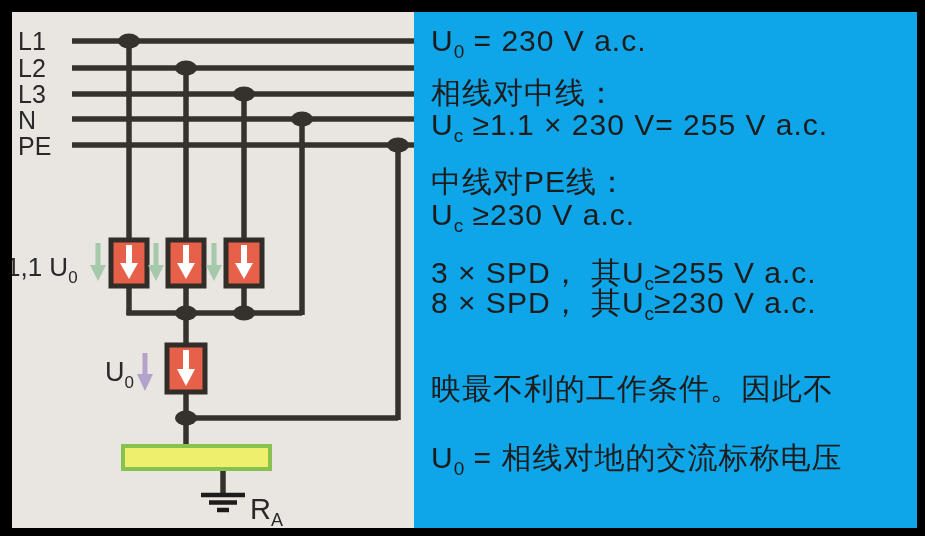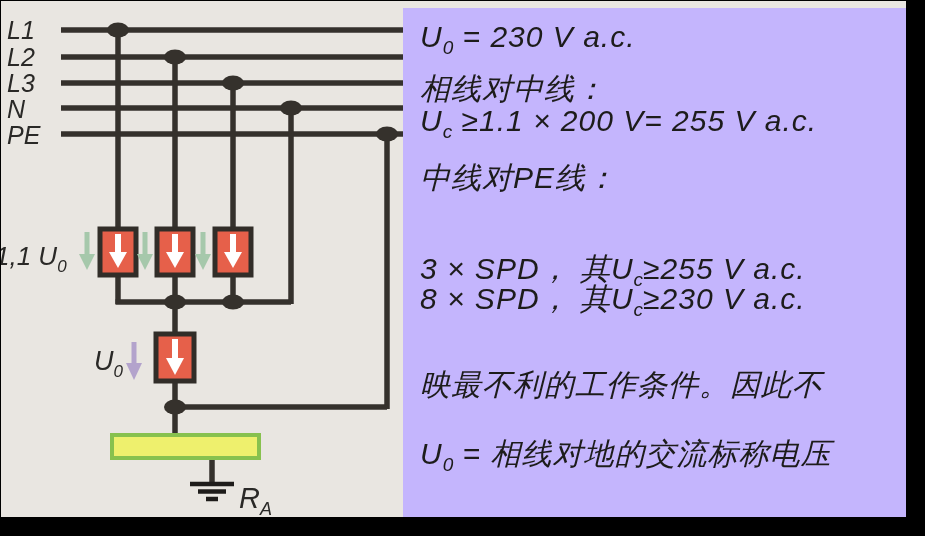--- a/index.html
+++ b/index.html
@@ -1,34 +1,32 @@
 <!DOCTYPE html>
 <html><head>
 <meta charset="utf-8">
 <style>
   html,body { margin:0; padding:0; background:#888; }
   .frame {
     width:925px; height:536px;
     box-sizing:border-box;
     background:#000;
-    padding:1px;
+    padding:12px;
     font-family:"Liberation Sans", sans-serif;
-    font-style:italic;
   }
   .content {
     position:relative;
     width:905px; height:516px;
     background:#e9e6e1;
     overflow:hidden;
   }
   .schematic { position:absolute; left:0; top:0; }
   .panel {
     position:absolute; left:402px; top:0; right:0; bottom:0;
-    background:#c4b5fd;
-    margin-top:7px;
+    background:#0ea5e9;
   }
   .pline {
     position:absolute; left:17px;
     font-size:30px; line-height:1;
     color:#1d1c1b;
     letter-spacing:1px;
     white-space:nowrap;
   }
   .sub {
     font-size:19px;
@@ -142,25 +140,28 @@
     <div class="panel">
 
       <div class="pline" style="top:14px">
         <span>U</span><span class="sub">0</span><span> = 230 V a.c.</span>
       </div>
 
       <div class="pline" style="top:66px">
         <span>相线对中线：</span>
       </div>
       <div class="pline" style="top:98px">
-        <span>U</span><span class="sub">c</span><span> ≥1.1 × 200 V= 255 V a.c.</span>
+        <span>U</span><span class="sub">c</span><span> ≥1.1 × 230 V= 255 V a.c.</span>
       </div>
 
       <div class="pline" style="top:155px">
         <span>中线对PE线：</span>
+      </div>
+      <div class="pline" style="top:188px">
+        <span>U</span><span class="sub">c</span><span> ≥230 V a.c.</span>
       </div>
 
       <div class="pline" style="top:246px">
         <span>3 × SPD， 其U</span><span class="sub">c</span><span>≥255 V a.c.</span>
       </div>
       <div class="pline" style="top:276px">
         <span>8 × SPD， 其U</span><span class="sub">c</span><span>≥230 V a.c.</span>
       </div>
 
       <div class="pline" style="top:362px">

